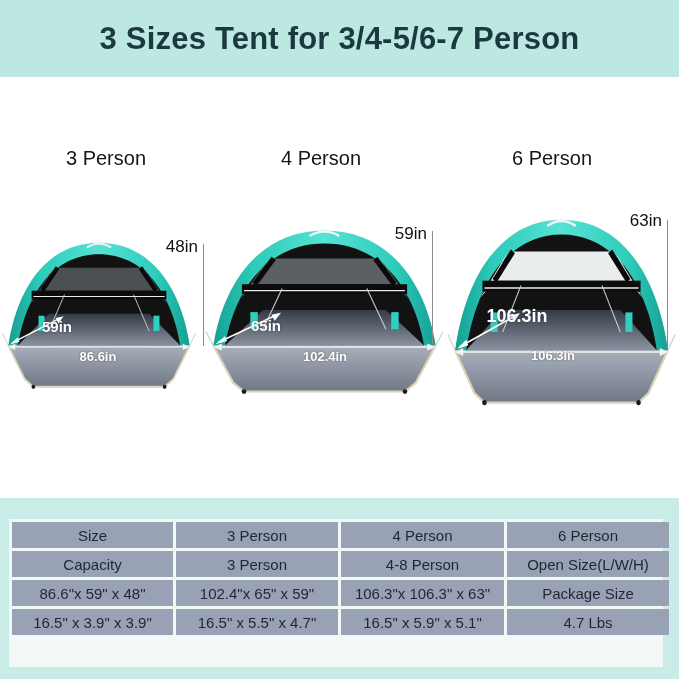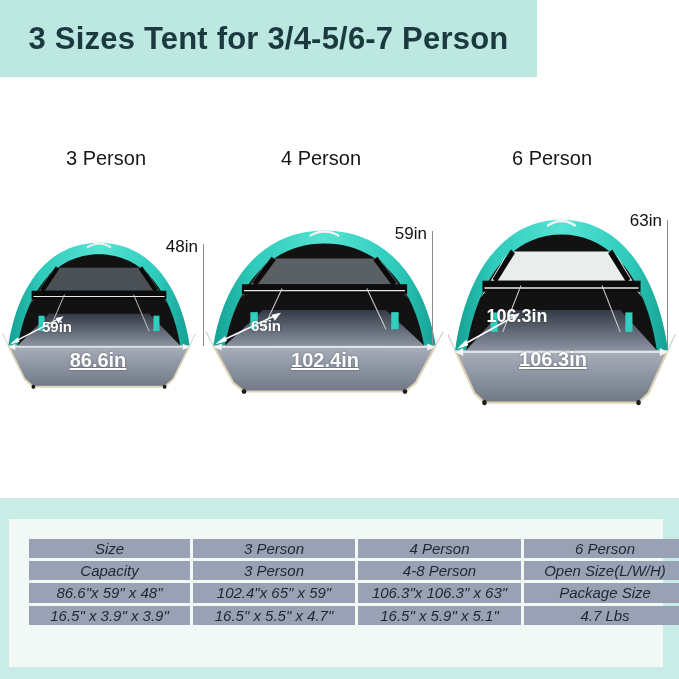--- a/index.html
+++ b/index.html
@@ -1,43 +1,43 @@
 <!DOCTYPE html>
 <html><head>
 <meta charset="utf-8">
 <style>
   html,body{margin:0;padding:0;}
   body{font-family:"Liberation Sans", sans-serif; background:#ffffff;}
   #page{position:relative; width:679px; height:679px; overflow:hidden; background:#ffffff;}
   .abs{position:absolute;}
 
   
-  #banner{left:0; top:0; width:537px; height:77px; background:#bce8e1;
+  #banner{left:0; top:0; width:679px; height:77px; background:#bce8e1;
           display:flex; align-items:center; justify-content:center;}
   #banner h1{margin:0; font-size:31px; font-weight:bold; color:#1b3a40; letter-spacing:.2px;}
 
   
   #tents{left:0; top:77px; width:679px; height:421px; background:#ffffff;}
   .tent-label{font-size:20px; color:#161616; text-align:center; width:130px;}
   .tent-svg{position:absolute; overflow:visible;}
 
   .hline{position:absolute; width:0; border-left:1px solid #8c8c8c;}
   .hdim{position:absolute; font-size:17px; color:#111; text-align:right; width:40px;}
   .wlabel{position:absolute; color:#ffffff; font-weight:bold;
           text-shadow:0 0 2px rgba(0,0,0,.45); text-align:center;}
   .depth1{font-size:15px; width:60px;}
   .depth3{font-size:18px; width:90px;}
-  .floorlab{font-size:20px; width:90px;text-decoration:underline;}
+  .floorlab{font-size:13px; width:90px;}
 
   
   #bottom{left:0; top:498px; width:679px; height:181px; background:#c9ece6;}
   #spec-table{position:absolute; left:9px; top:21px; width:654px; height:148px;
               display:grid; grid-template-columns:161px 162px 163px 162px;
-              grid-template-rows:repeat(5,1fr); gap:3px; padding:20px;
-              background:#f2f8f6; box-sizing:border-box;font-style:italic;}
+              grid-template-rows:repeat(5,1fr); gap:3px; padding:3px;
+              background:#f2f8f6; box-sizing:border-box;}
   .cell{background:#98a2b4; display:flex; align-items:center; justify-content:center;
         font-size:15px; color:#1f2733; white-space:nowrap;}
 </style>
 </head>
 <body>
 
 <svg width="0" height="0" style="position:absolute" aria-hidden="true">
   <defs>
     <linearGradient id="gradDome" x1="0" y1="0" x2="1" y2="0">
       <stop offset="0" stop-color="#14a093"></stop>

